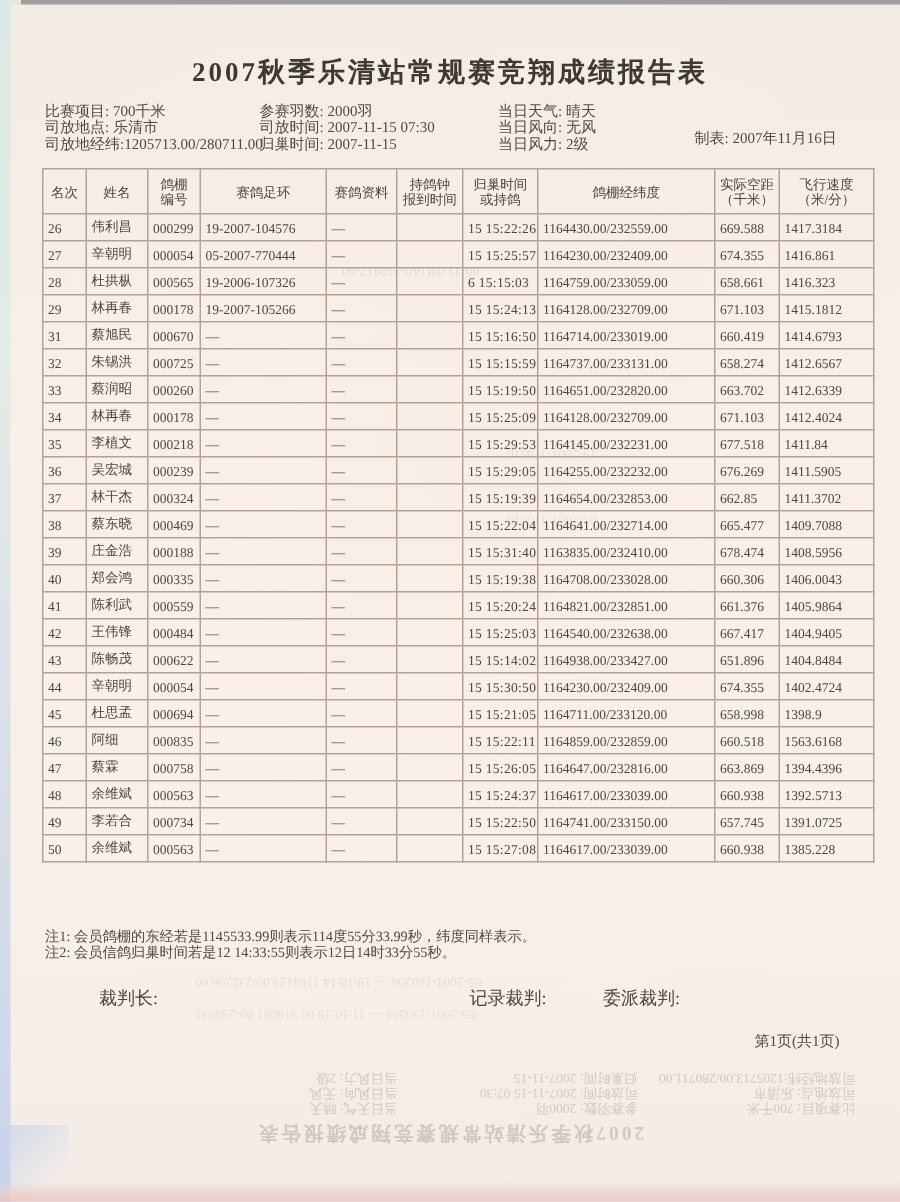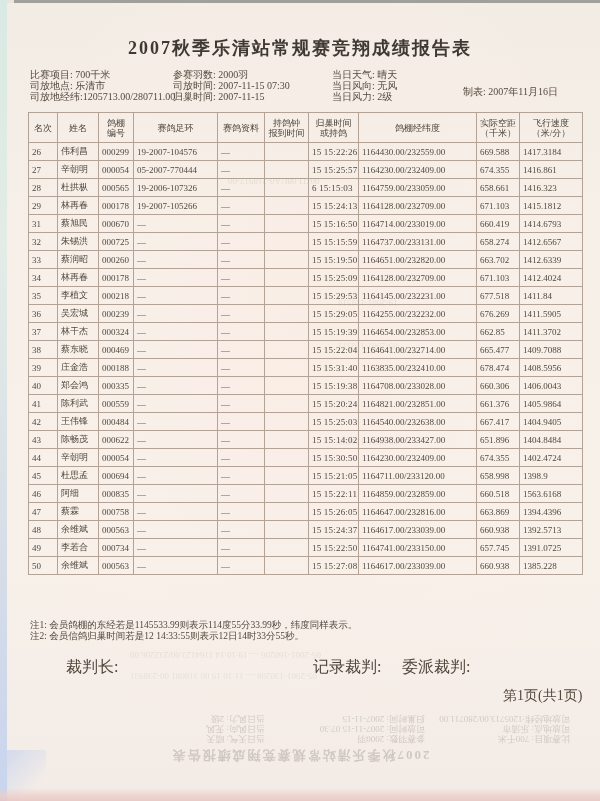--- a/index.html
+++ b/index.html
@@ -45,25 +45,25 @@
   table.results th{
     height:29px;font-weight:normal;
     white-space:pre-line;line-height:10px;font-size:9px;padding:0 1px;color:#4d443a;
   }
   table.results td{height:17px;padding:0 0 0 3px;text-align:left;}
   td.c-rank{padding-left:6px;margin-left:20px;}
   td.c-time{padding-left:4px;letter-spacing:.2px;margin-left:46px;}
   td.c-speed{padding-left:5px;}
 
   .notes{position:absolute;left:30px;top:620px;font-size:9.5px;line-height:11px;color:#54483d;white-space:nowrap;}
-  .sig{position:absolute;font-size:16px;color:#4f453a;white-space:nowrap;}
+  .sig{position:absolute;font-size:12px;color:#4f453a;white-space:nowrap;}
   .sig-chief{left:66px;top:657px;}
   .sig-record{left:313px;top:657px;}
   .sig-assign{left:402px;top:657px;}
-  .page-info{position:absolute;left:503px;top:687px;font-size:14px;color:#55493e;}
+  .page-info{position:absolute;left:503px;top:687px;font-size:10px;color:#55493e;}
 
   .bleed{
     position:absolute;left:0;top:700px;width:600px;height:64px;
     transform:rotate(180deg);
     color:#b2aca2;opacity:.55;filter:blur(.4px);
     pointer-events:none;
   }
   .bleed .b-title{width:600px;text-align:center;font-size:13px;font-weight:bold;letter-spacing:2px;height:18px;}
   .bleed .b-meta{position:relative;font-size:9px;line-height:10px;}
   .bleed .b-col{position:absolute;top:2px;white-space:nowrap;}

